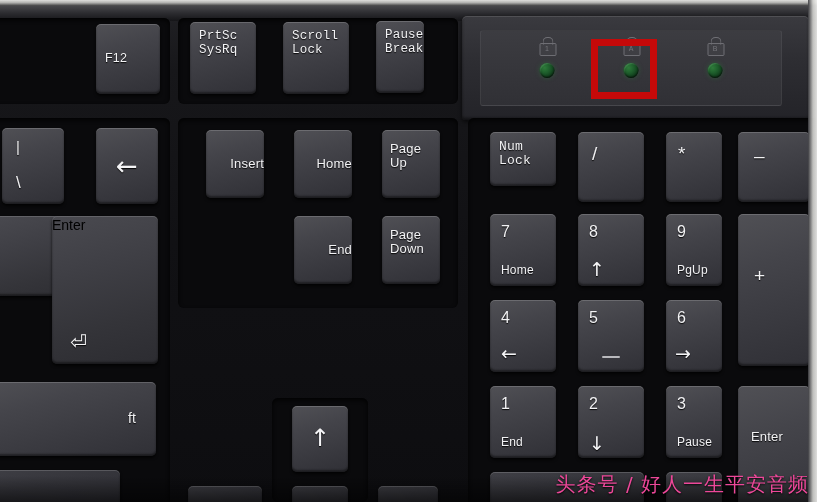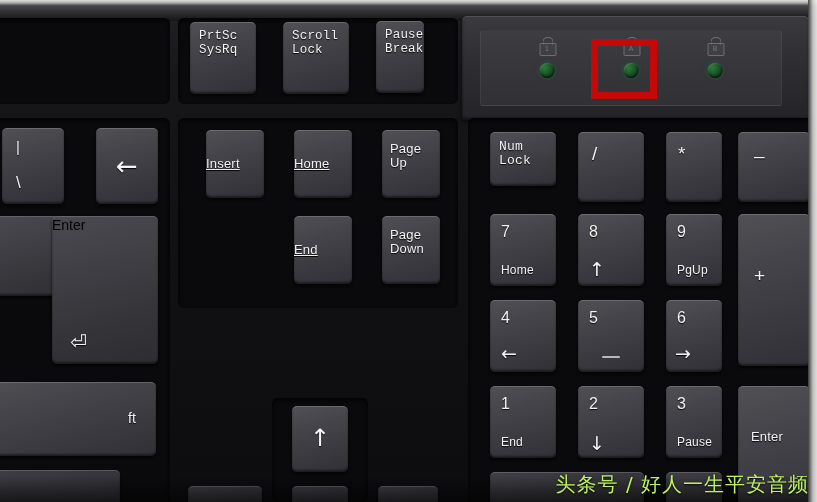--- a/index.html
+++ b/index.html
@@ -130,21 +130,21 @@
   }
   .key .lab{
     position:absolute;
     text-shadow:0 1px 1px rgba(0,0,0,.9);
     white-space:pre-line;
     letter-spacing:.2px;
   }
   
   .lab.tl{left:9px;top:8px;font-family:Liberation Mono, monospace;}
   .lab.ml{left:9px;top:50%;transform:translateY(-50%);}
-  .lab.mc{left:0;right:0;top:50%;transform:translateY(-50%);text-align:left;text-decoration:underline;}
+  .lab.mc{left:0;right:0;top:50%;transform:translateY(-50%);text-align:right;}
   .lab.num{left:11px;top:9px;font-size:16px;font-weight:normal;}
   .lab.sub{left:11px;bottom:9px;font-size:12px;}
 
   
   .arrow{
     position:absolute;color:#f4f4f6;
     text-shadow:0 1px 1px rgba(0,0,0,.9);
     font-family:"DejaVu Sans",sans-serif;
   }
 
@@ -155,39 +155,42 @@
     background:linear-gradient(165deg,#4a4a50 0%,#3f3f45 35%,#343439 70%,#2c2c31 100%);
     box-shadow:
       inset 0 1px 0 rgba(255,255,255,.15),
       inset 0 -2px 2px rgba(0,0,0,.45),
       0 2px 3px rgba(0,0,0,.75);
   }
 
   .watermark{
     position:absolute;right:8px;bottom:4px;
     font-family:"DejaVu Sans","Liberation Sans",sans-serif;
-    font-size:20px;color:#bef264;
+    font-size:20px;color:#ec4899;
     letter-spacing:1px;
     text-shadow:0 1px 2px rgba(0,0,0,.95);
     z-index:60;
     white-space:nowrap;
   }
 </style>
 </head>
 <body>
 
 <div id="stage">
 
   <div class="chassis"></div>
   <div class="top-bevel"></div>
   <div class="top-edge"></div>
 
   <div class="well" style="left:-10px;top:18px;width:180px;height:86px;border-radius:0 6px 6px 0;"></div>
   <div class="well" style="left:178px;top:18px;width:280px;height:86px;"></div>
 
+  <div class="key" style="left:96px;top:24px;width:64px;height:70px;">
+    <span class="lab ml">F12</span>
+  </div>
   <div class="key" style="left:190px;top:22px;width:66px;height:72px;">
     <span class="lab tl">PrtSc
 SysRq</span>
   </div>
   <div class="key" style="left:283px;top:22px;width:66px;height:72px;">
     <span class="lab tl">Scroll
 Lock</span>
   </div>
   <div class="key" style="left:376px;top:21px;width:48px;height:72px;">
     <span class="lab tl">Pause

